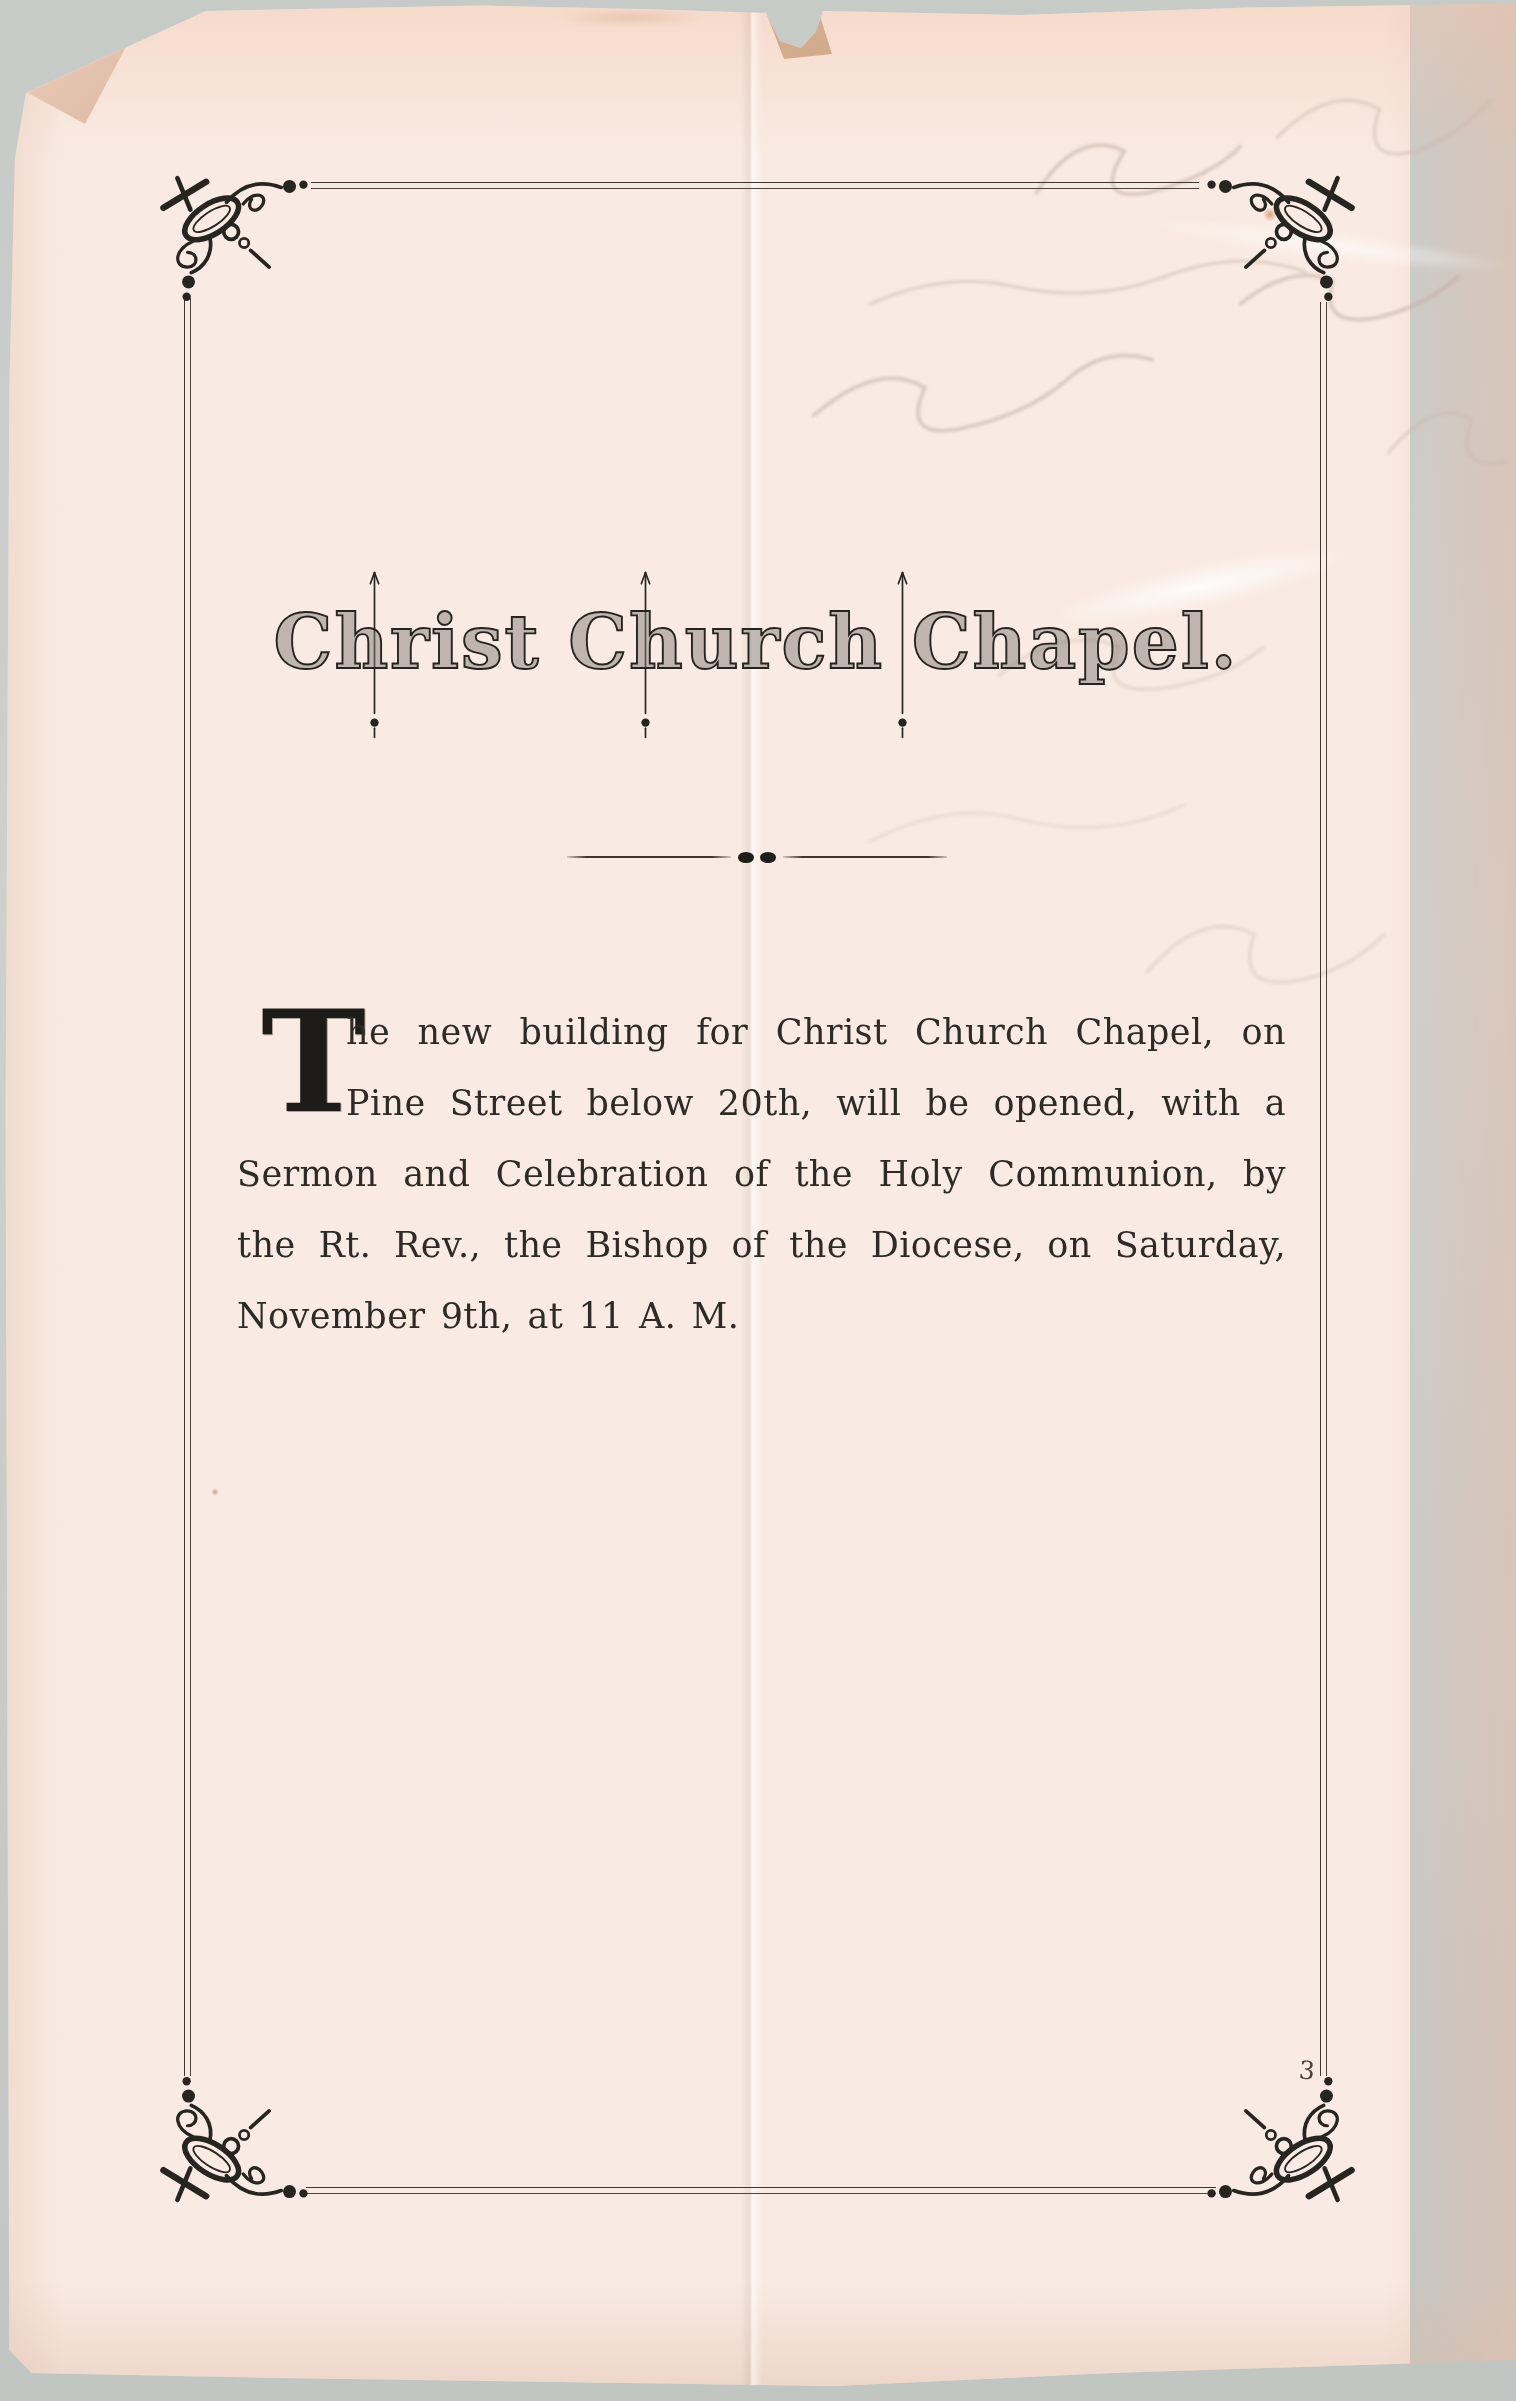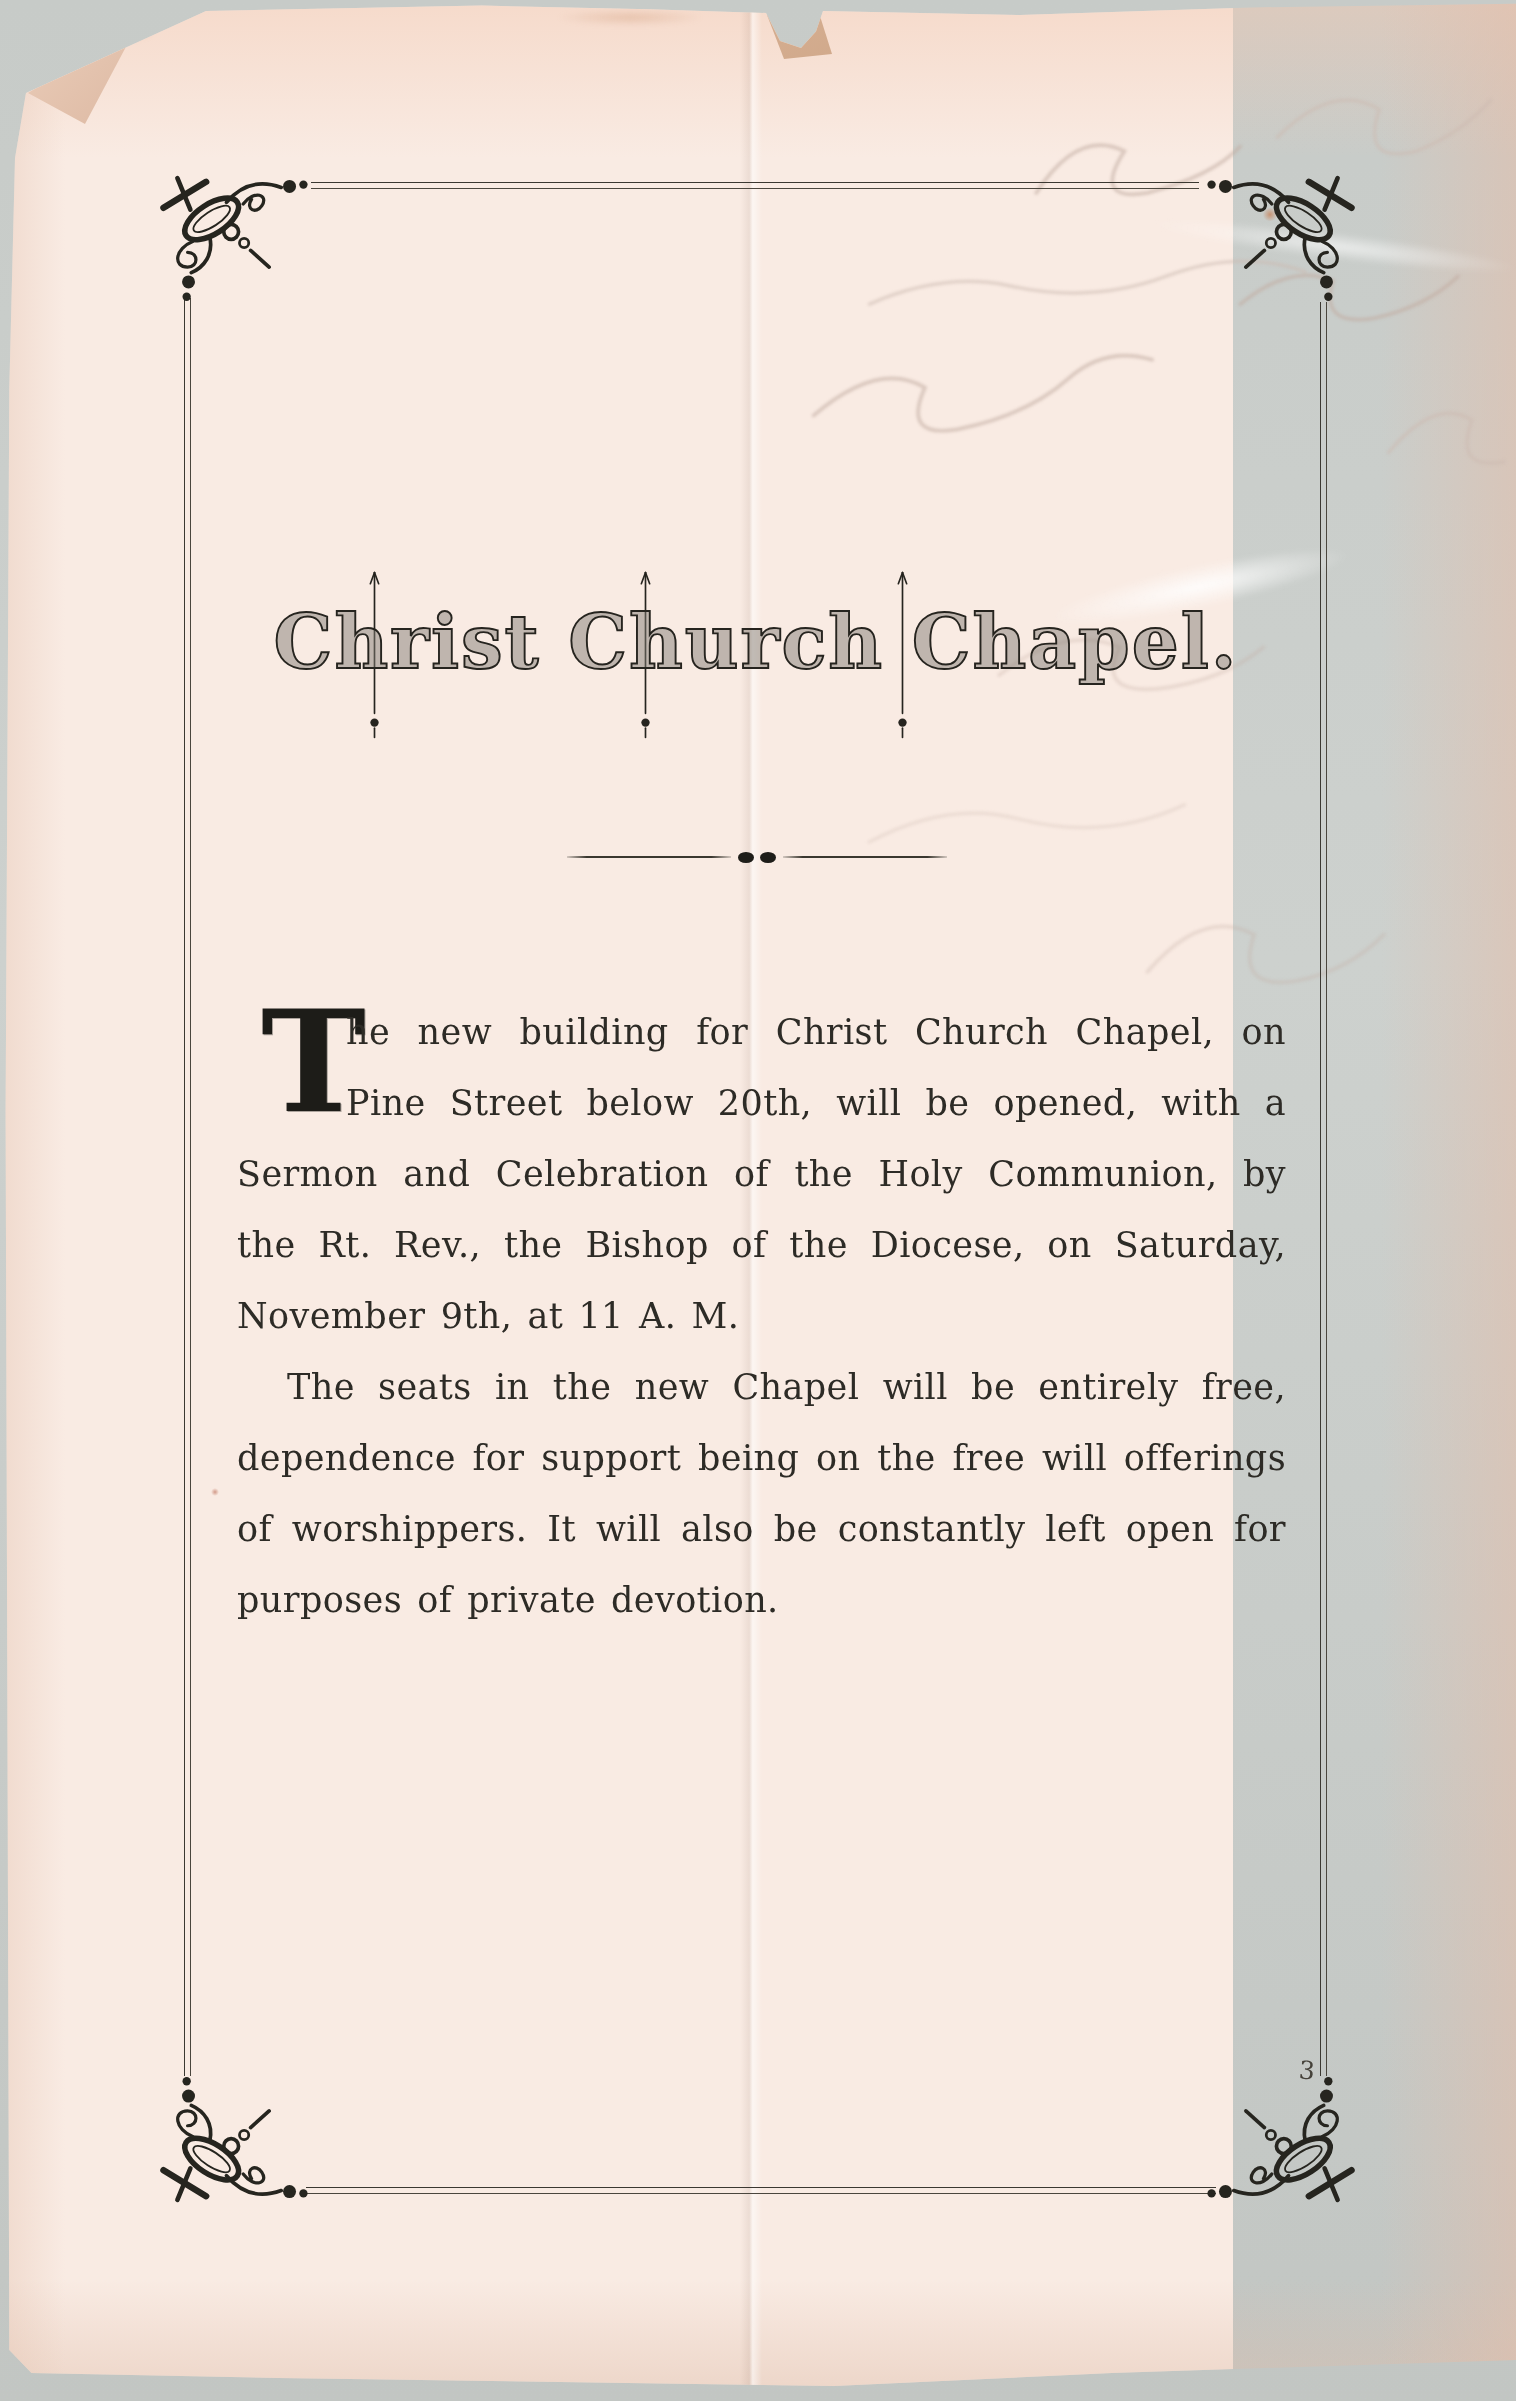--- a/index.html
+++ b/index.html
@@ -3,26 +3,27 @@
 <meta charset="utf-8">
 <style>
   html,body{margin:0;padding:0;}
   body{
     width:1516px;height:2401px;position:relative;overflow:hidden;
     background:linear-gradient(180deg,#c7cbc8 0%,#cdd1ce 40%,#c2c6c3 100%);
     font-family:"DejaVu Serif","Liberation Serif",serif;
   }
   
   .paper{
-    position:absolute;left:0;top:0;width:1233px;height:2401px;
+    position:absolute;left:0;top:0;width:1364px;height:2401px;
     background:#f9ebe3;
     clip-path:polygon(26px 93px,206px 11px,482px 5.6px,649px 9.3px,766px 13px,
       780px 41px,801px 48px,816px 31.5px,823px 11px,1020px 15px,1251px 7.4px,1516px 3.7px,
       1516px 2360px,1112px 2373px,834px 2386px,278px 2378px,31.5px 2373px,9.3px 2350px,
       5.6px 1112px,9.3px 389px,15px 158px);
+    padding-left:46px;
   }
   .shade{position:absolute;pointer-events:none;}
   .shade.top{left:0;top:0;width:1516px;height:158px;
     background:linear-gradient(180deg,rgba(242,201,178,.50),rgba(242,201,178,0));}
   .shade.bottom{left:0;top:2280px;width:1516px;height:111px;
     background:linear-gradient(0deg,rgba(222,188,168,.45),rgba(222,188,168,0));}
   .shade.left{left:0;top:0;width:65px;height:2401px;
     background:linear-gradient(90deg,rgba(226,192,172,.40),rgba(226,192,172,0));}
   .shade.right{left:1381px;top:0;width:135px;height:2401px;
     background:linear-gradient(270deg,rgba(228,190,170,.55),rgba(228,190,170,0));}
@@ -204,20 +205,17 @@
     <span class="div-dot"></span>
     <span class="div-dot"></span>
     <span class="div-line"></span>
   </div>
 
   <div class="bodytext">
     <p>
       <span class="dropcap">T</span>
       <span>he new building for Christ Church Chapel, on Pine Street below 20th, will be opened, with a Sermon and Celebration of the Holy Communion, by the Rt. Rev., the Bishop of the Diocese, on Saturday, November 9th, at 11 A. M.</span>
     </p>
-    <p class="indent">
-      <span>The seats in the new Chapel will be entirely free, dependence for support being on the free will offerings of worshippers. It will also be constantly left open for purposes of private devotion.</span>
-    </p>
   </div>
 
   <div class="pagenum">3</div>
 </div>
 
 
 </body></html>

